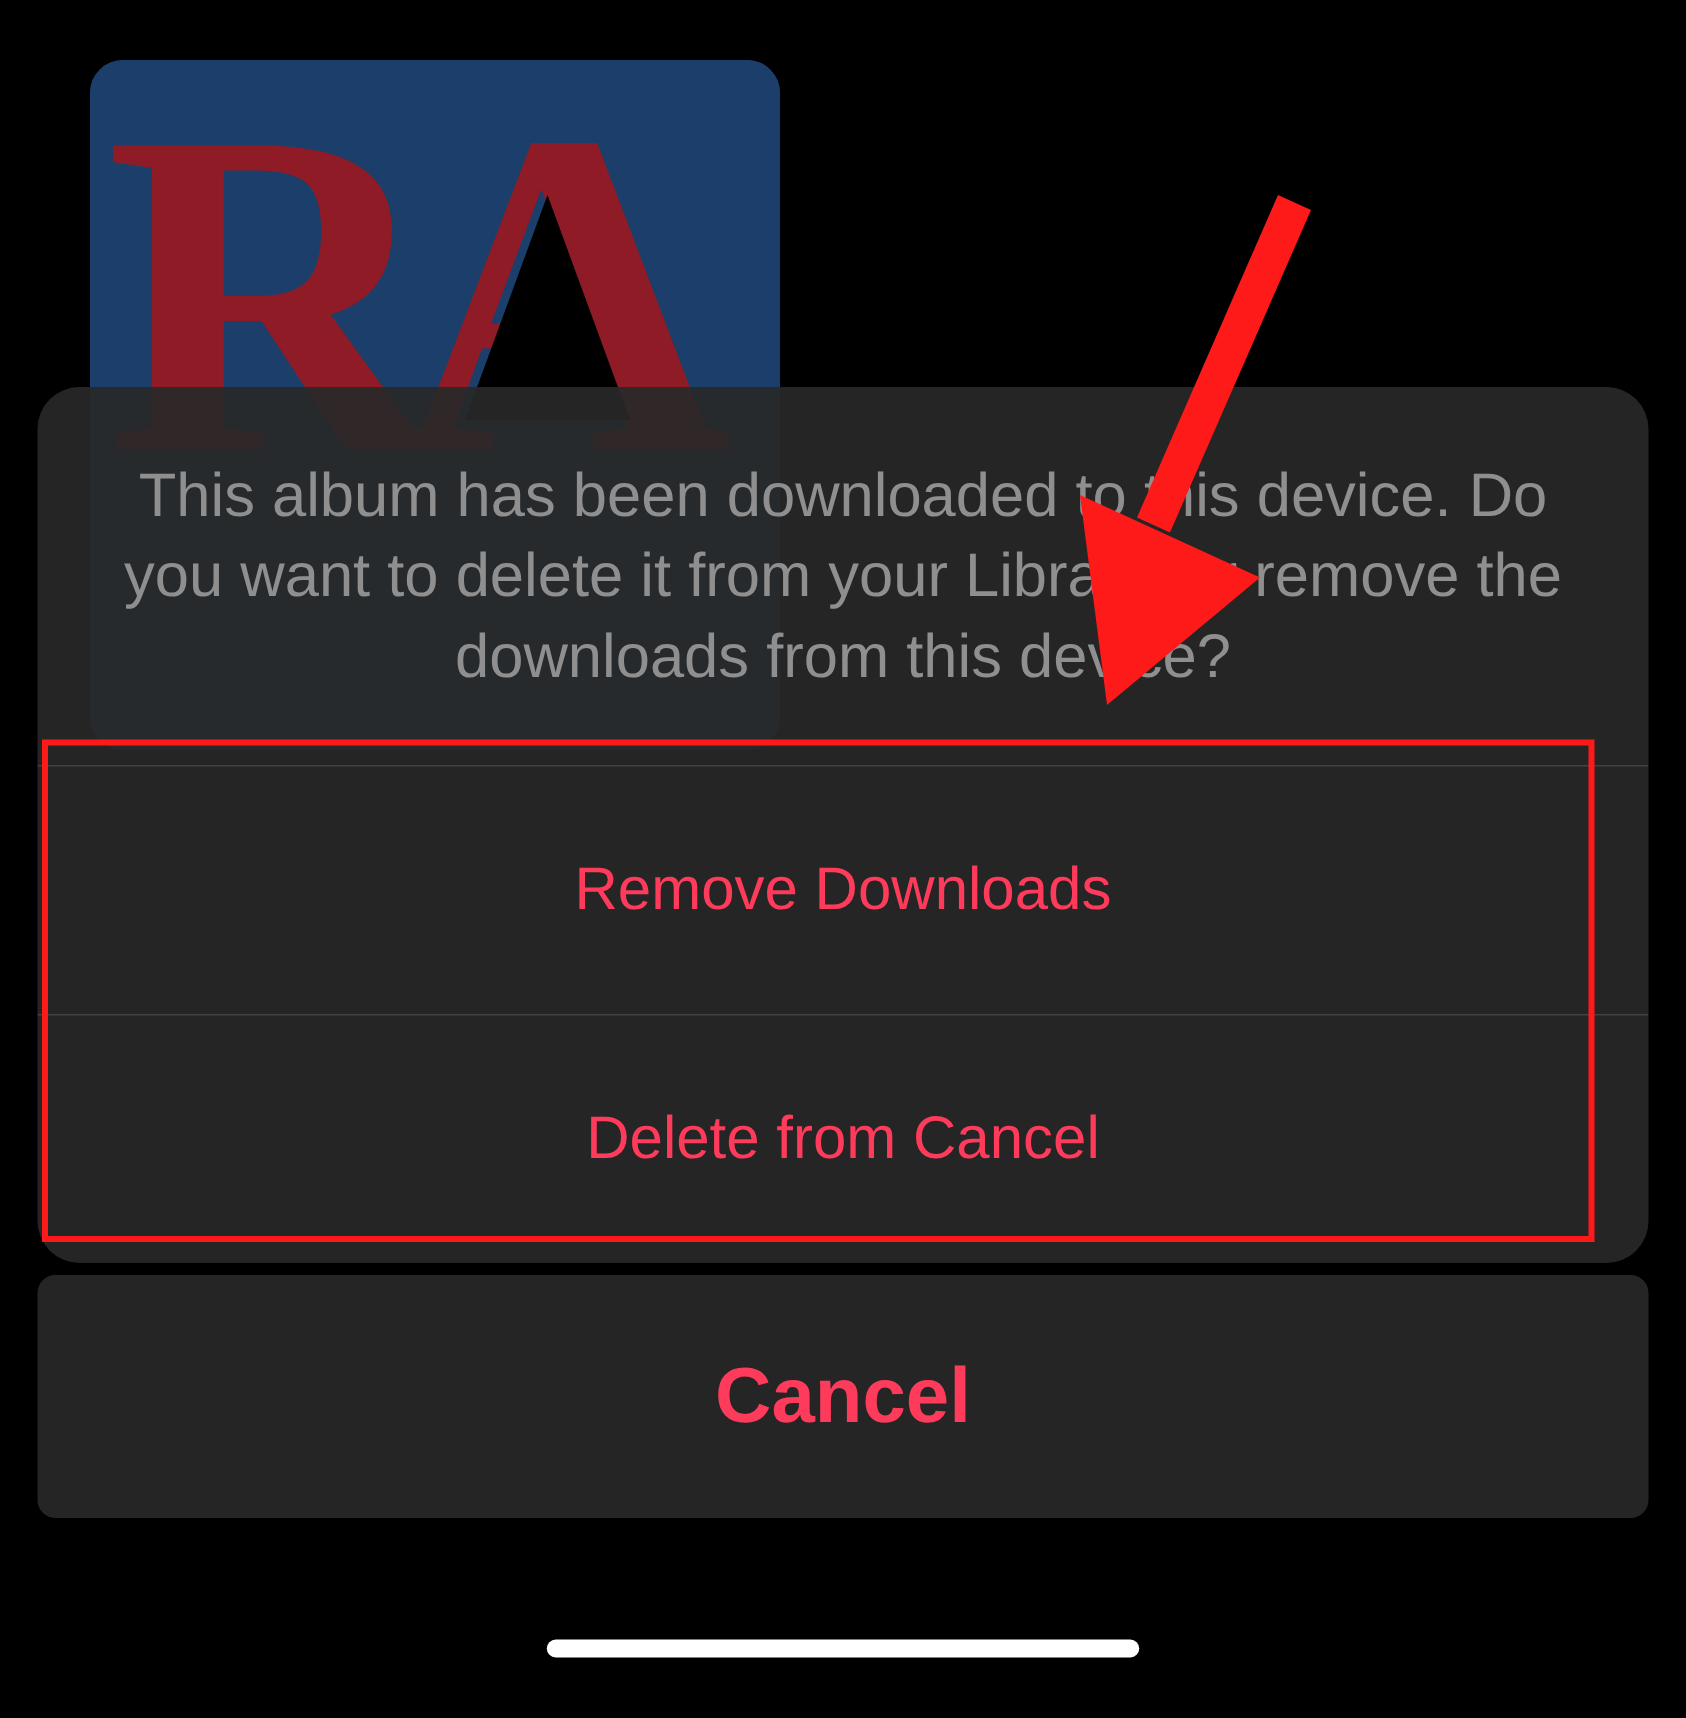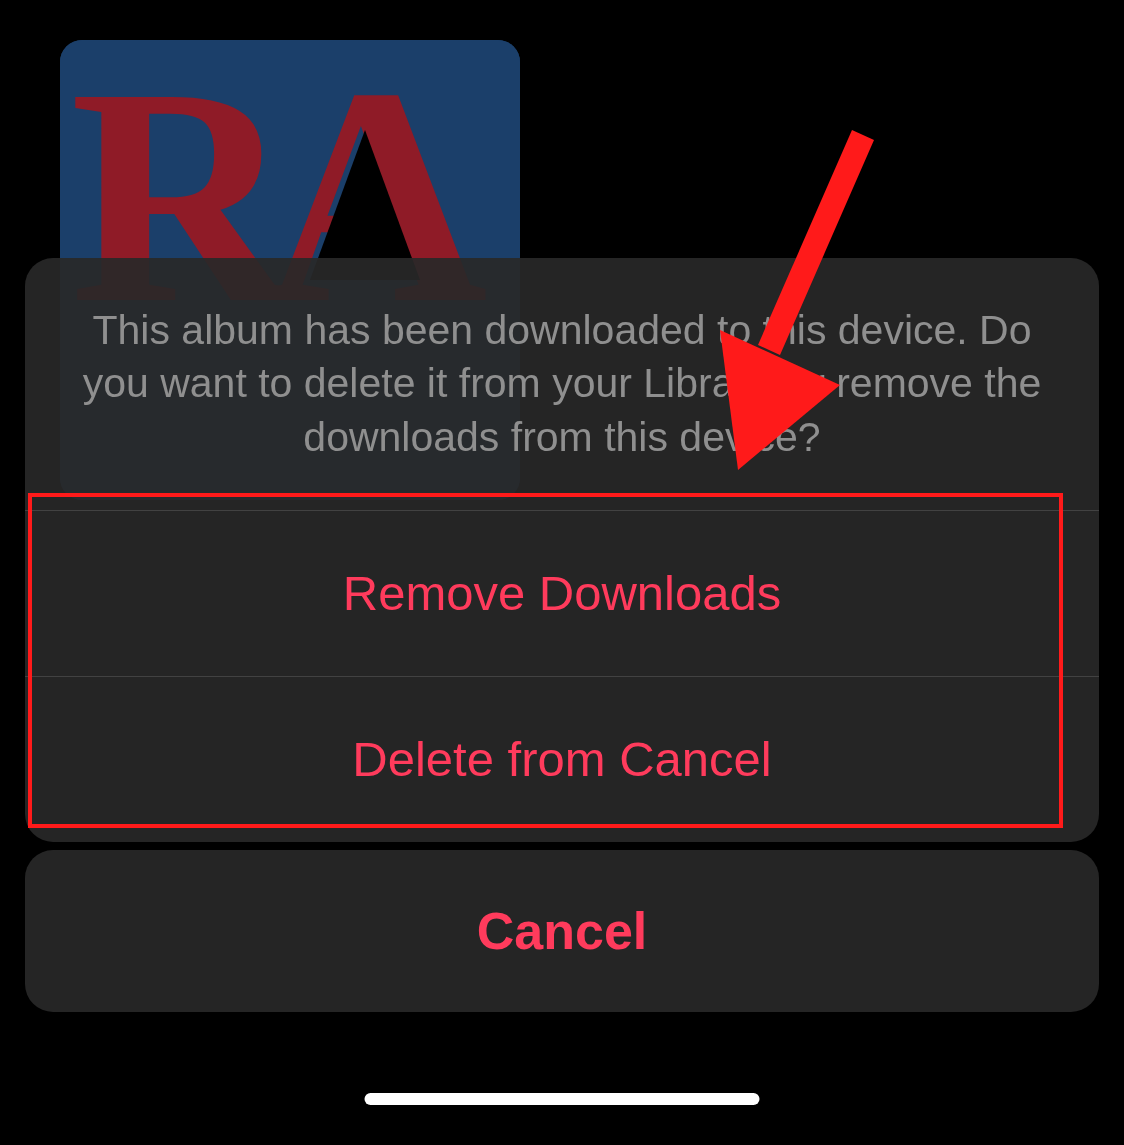--- a/index.html
+++ b/index.html
@@ -45,21 +45,21 @@
     line-height: 1.3;
     font-weight: 400;
   }
   .sheet .option {
     border-top: 1px solid rgba(120,120,120,0.35);
     height: 166px;
     display: flex;
     align-items: center;
     justify-content: center;
     color: #ff3b5c;
-    font-size: 49px;
+    font-size: 40px;
     font-weight: 400;
     cursor: pointer;
   }
 
   
   .highlight-box {
     position: absolute;
     left: 28px;
     width: 1035px;
     top: 493px;
@@ -70,21 +70,21 @@
   }
 
   
   .cancel {
     position: absolute;
     left: 25px;
     right: 25px;
     top: 850px;
     height: 162px;
     background: rgba(40,40,40,0.92);
-    border-radius: 28px;
+    border-radius: 12px;
     display: flex;
     align-items: center;
     justify-content: center;
     color: #ff3b5c;
     font-size: 52px;
     font-weight: 600;
     cursor: pointer;
     z-index: 2;
   }
 

